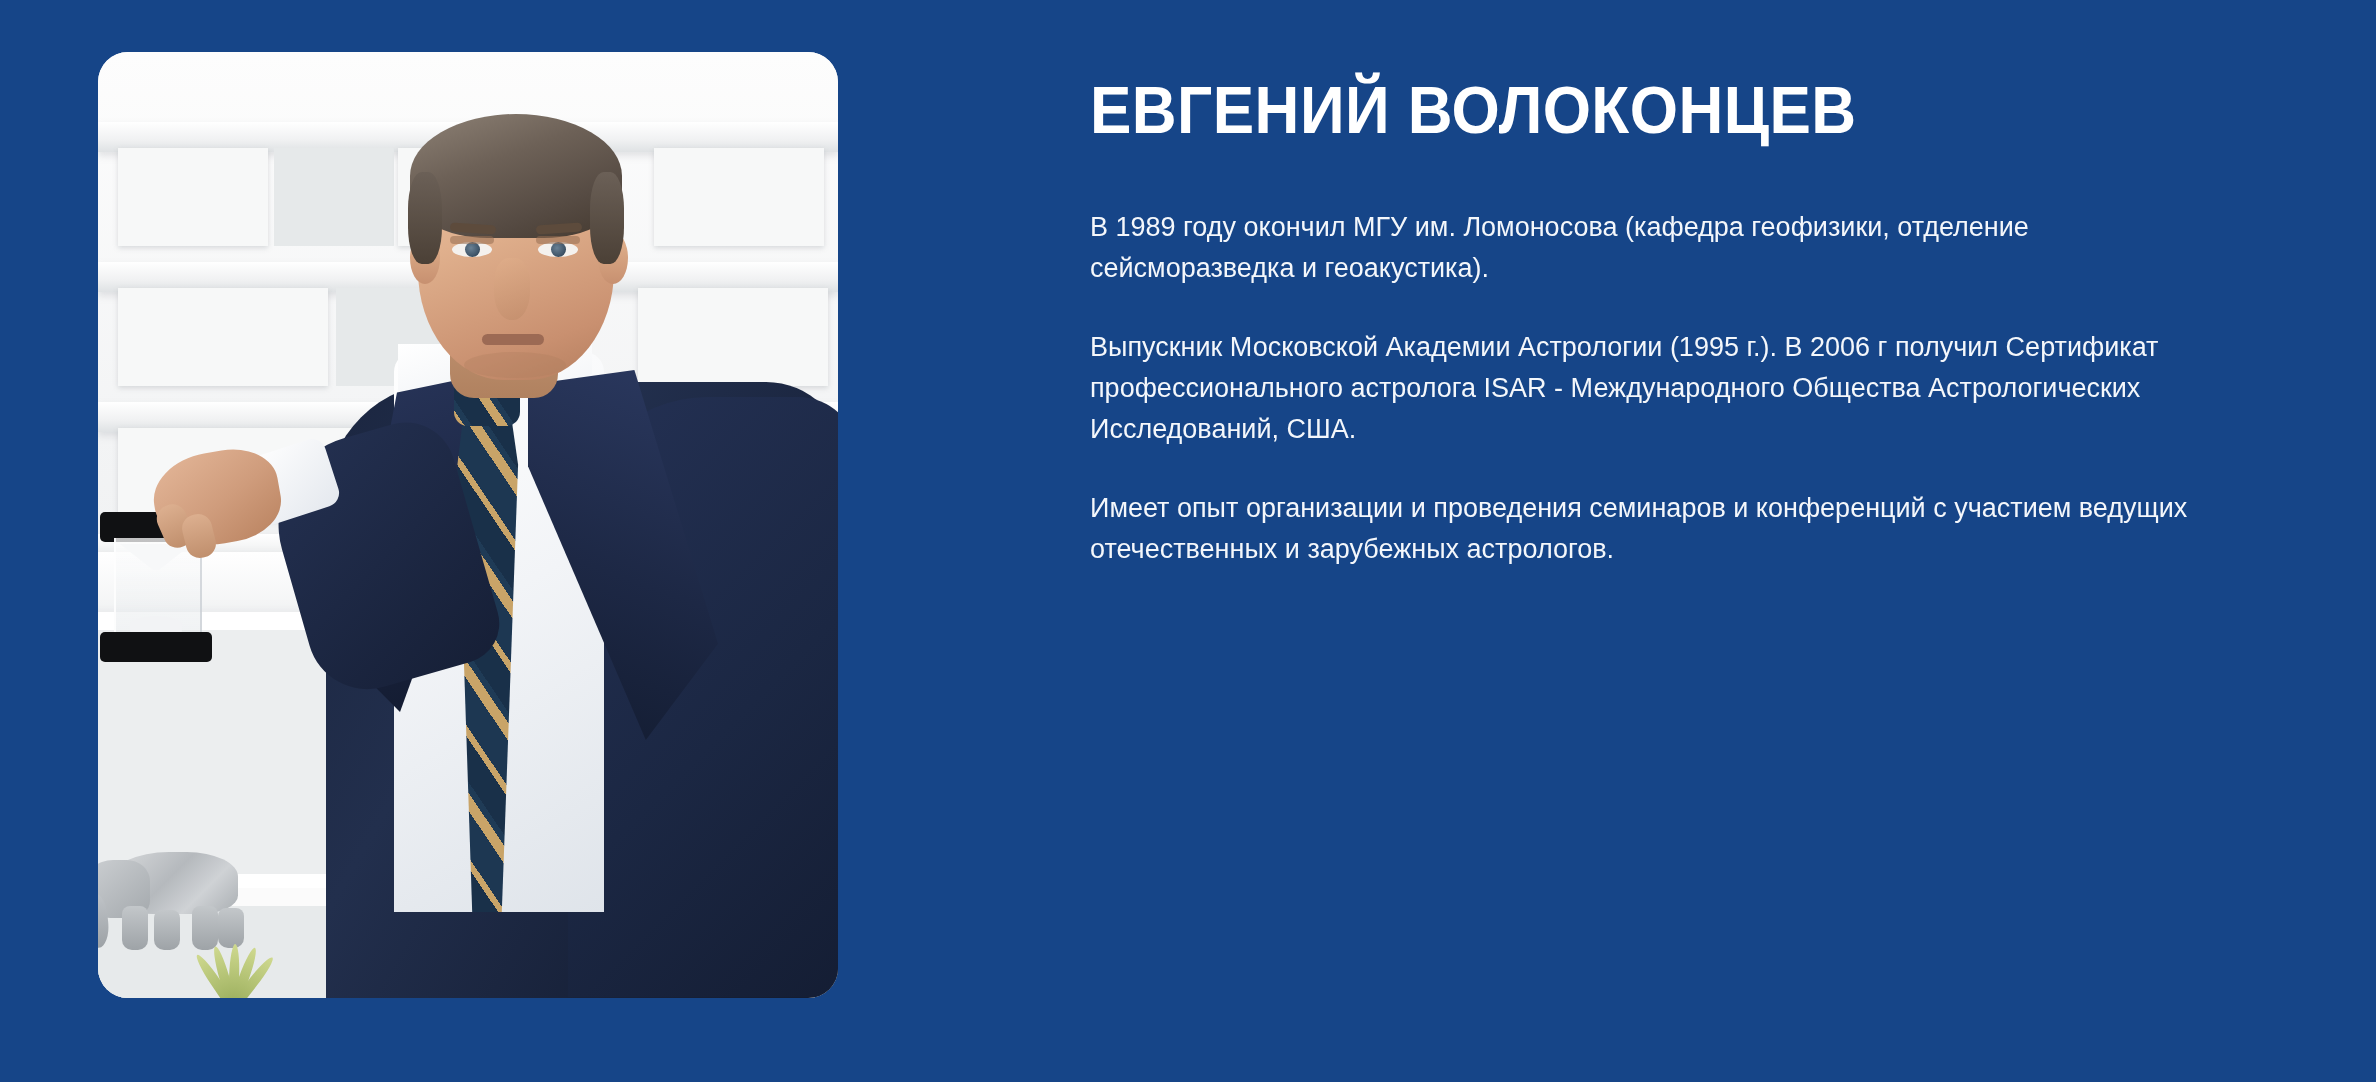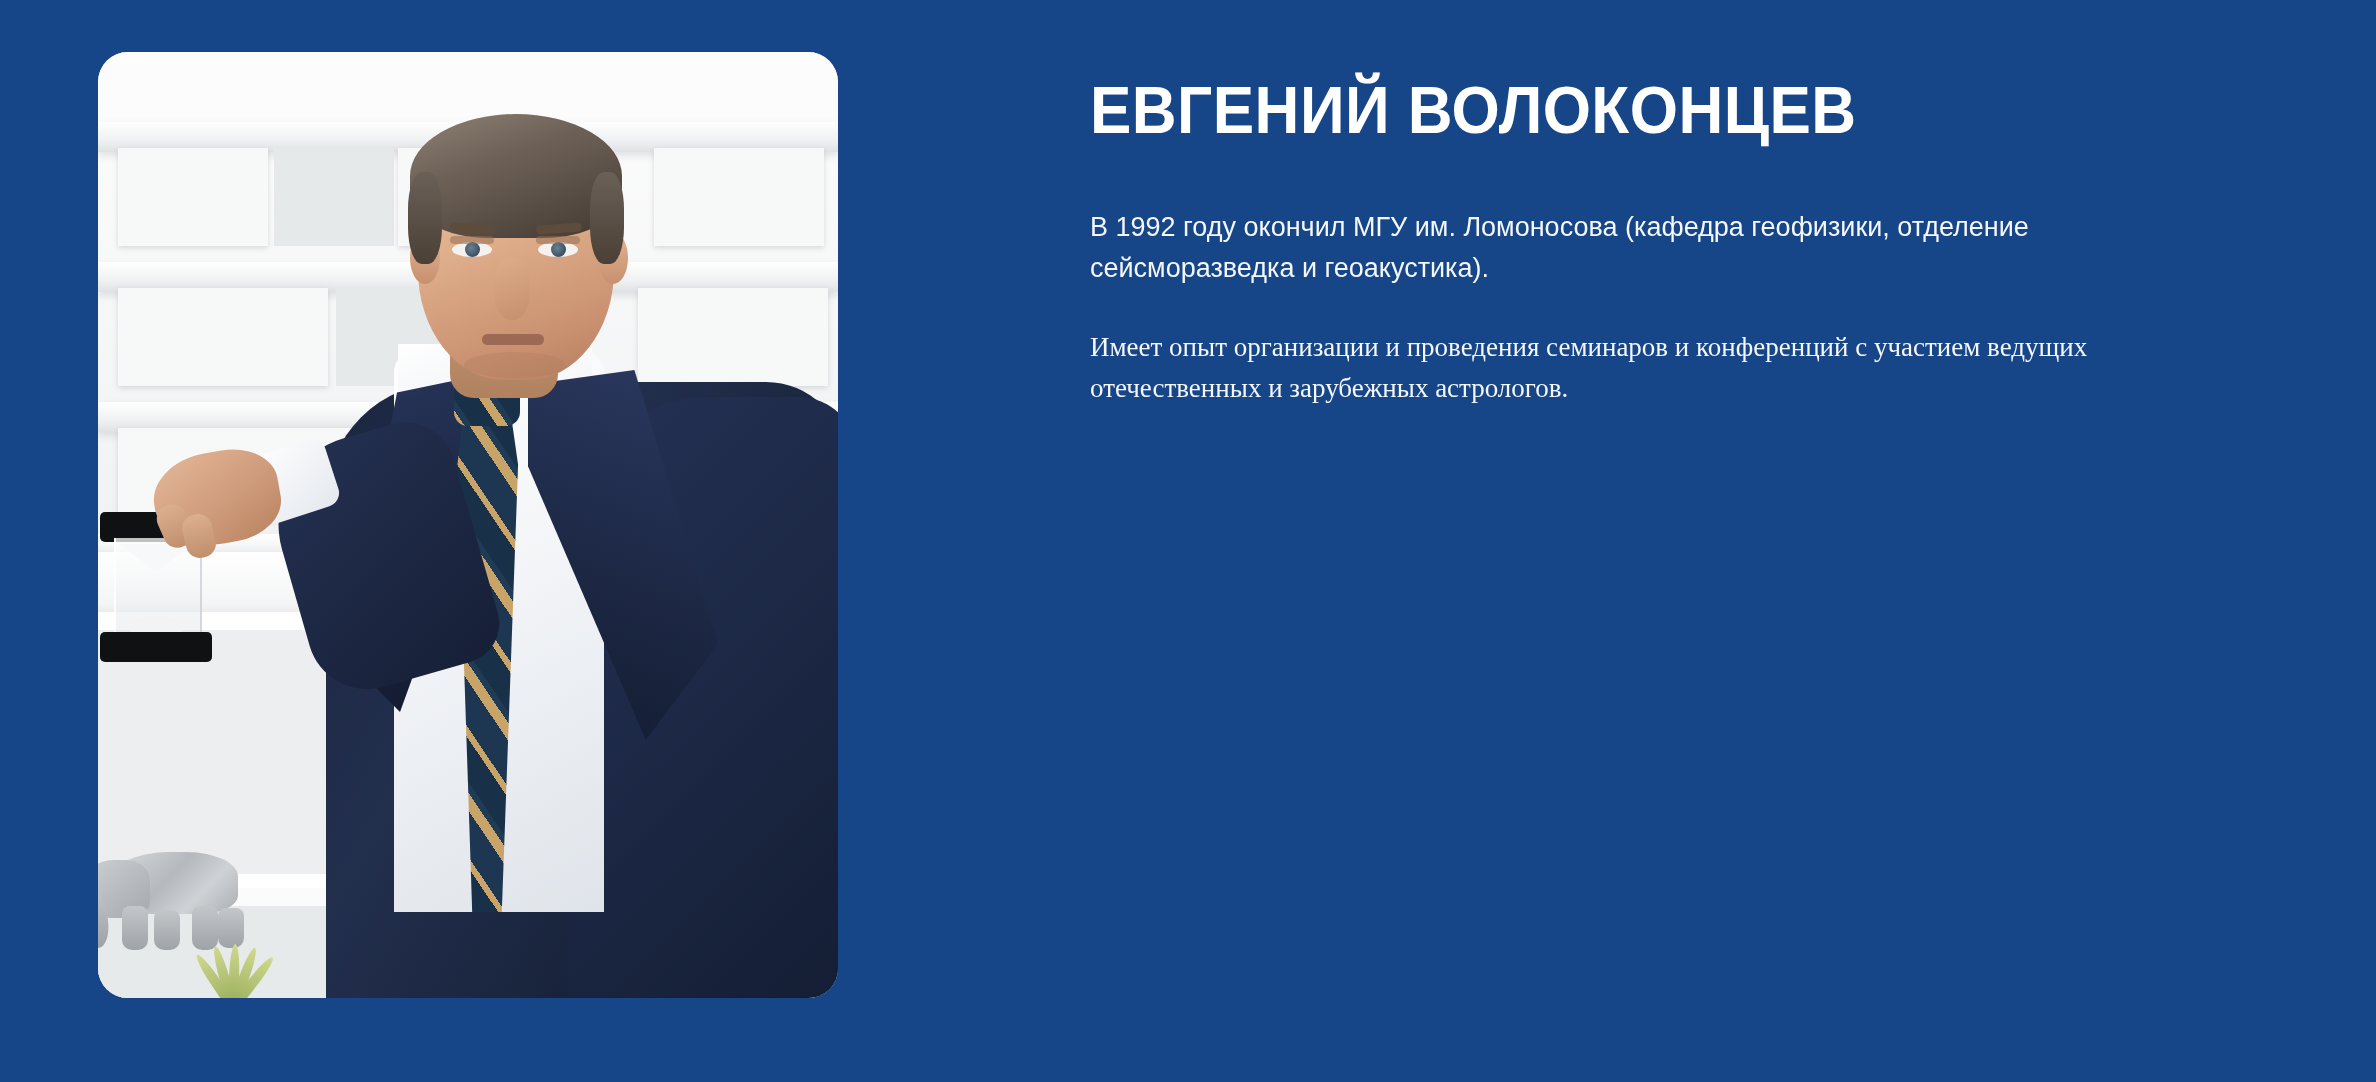--- a/index.html
+++ b/index.html
@@ -461,21 +461,21 @@
     white-space: nowrap;
   }
   .para {
     font-size: 27px;
     line-height: 41px;
     color: #f4f7fb;
     margin: 0 0 38px 0;
     font-weight: 400;
     max-width: 1135px;
   }
-  .para:last-child { margin-bottom: 8px; font-family: Liberation Serif, serif; }
+  .para:last-child { margin-bottom: 8px; }
 </style>
 </head>
 <body>
 
 <div class="slide">
 
   <div class="photo-frame">
     <div class="photo-stage">
 
       <div class="wall"></div>
@@ -578,17 +578,18 @@
         <div class="mouth"></div>
         <div class="chin-shade"></div>
       </div>
 
     </div>
   </div>
 
   <div class="content">
     <h1 class="title">ЕВГЕНИЙ ВОЛОКОНЦЕВ</h1>
 
-    <p class="para">В 1992 году окончил МГУ им. Ломоносова (кафедра геофизики, отделение сейсморазведка и геоакустика).</p>
+    <p class="para">В 1989 году окончил МГУ им. Ломоносова (кафедра геофизики, отделение сейсморазведка и геоакустика).</p>
+    <p class="para">Выпускник Московской Академии Астрологии (1995 г.). В 2006 г получил Сертификат профессионального астролога ISAR - Международного Общества Астрологических Исследований, США.</p>
     <p class="para">Имеет опыт организации и проведения семинаров и конференций с участием ведущих отечественных и зарубежных астрологов.</p>
   </div>
 
 </div>
 
 </body></html>

